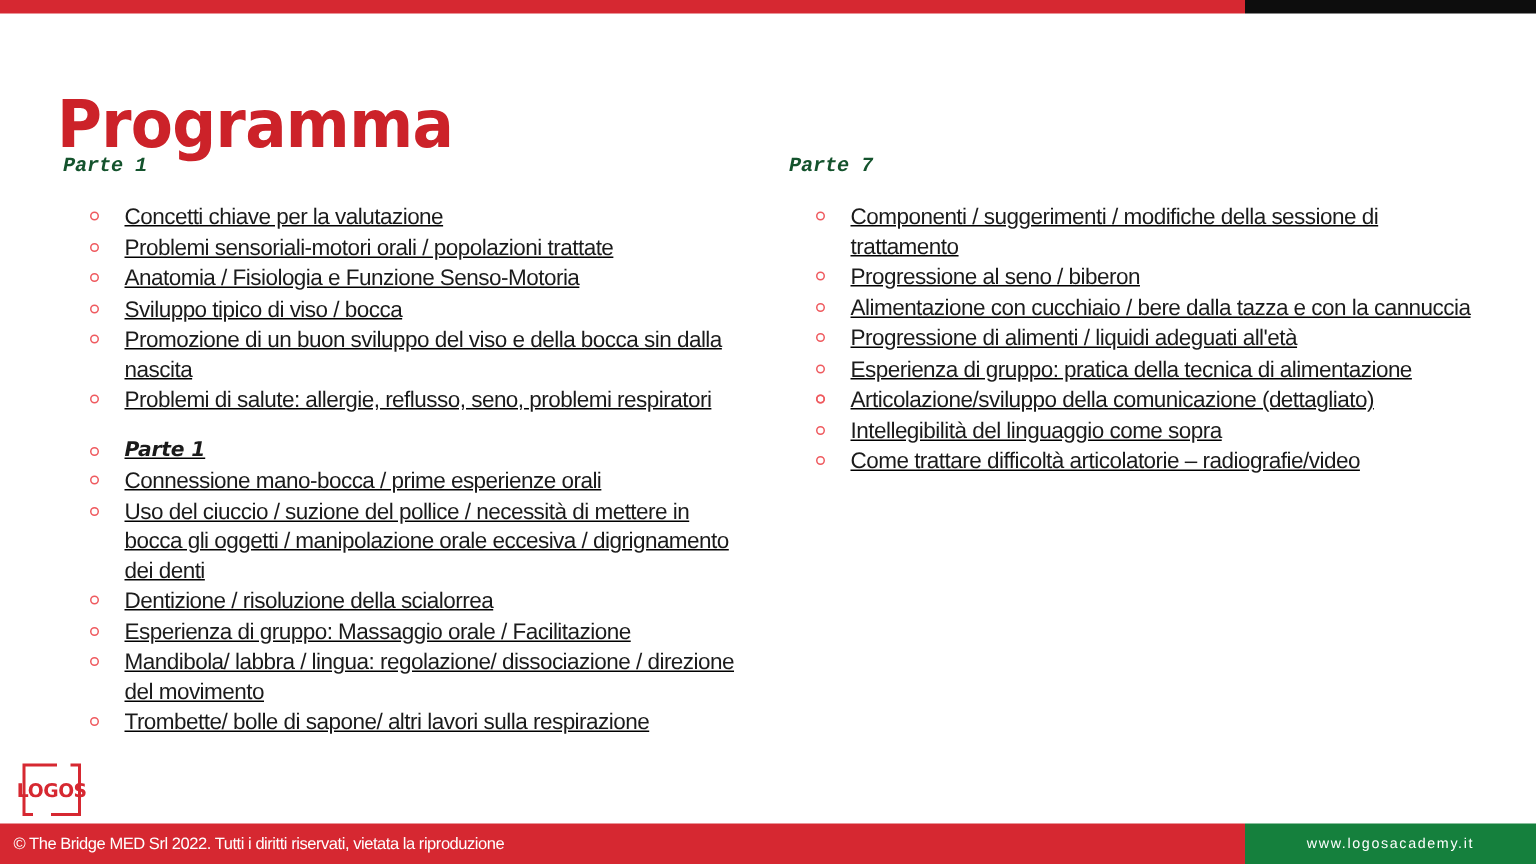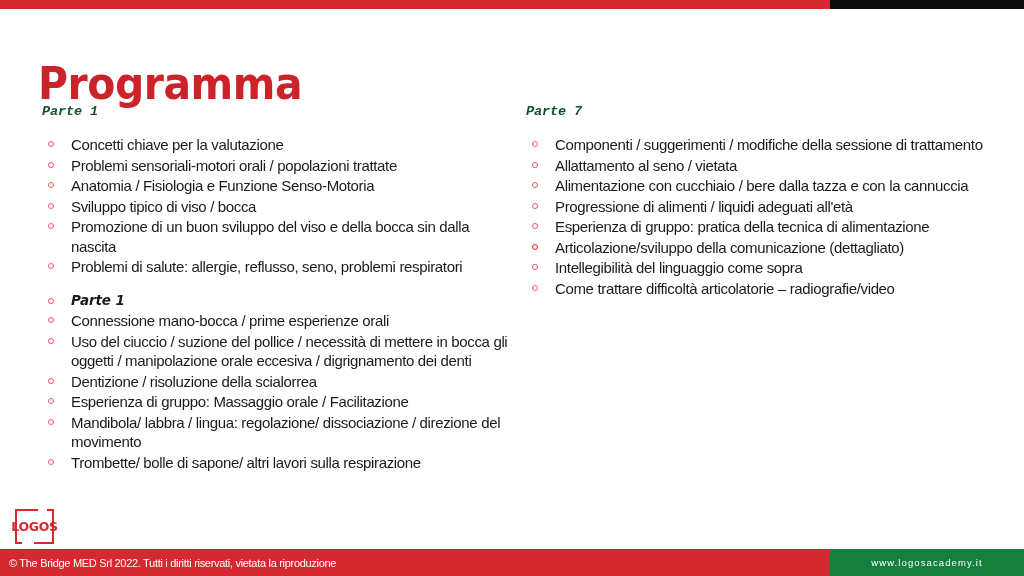--- a/index.html
+++ b/index.html
@@ -81,22 +81,23 @@
     font-weight: bold;
     font-style: italic;
     font-size: 13.5px;
     color: #14532d;
     margin: 0 0 16px 0;
     letter-spacing: -0.1px;
   }
 
   ul.items {
     list-style: none;
-    margin: 0;
+    margin: 12px;
     padding: 0;
+    text-decoration: underline;
   }
   ul.items li {
     position: relative;
     padding-left: 29px;
     margin: 0 0 1px 0;
     font-family: "Liberation Sans", sans-serif;
     font-size: 15px;
     line-height: 19.5px;
     color: #1b1b1b;
     letter-spacing: -0.35px;
@@ -241,21 +242,21 @@
         <li><span class="bullet"></span><span>Esperienza di gruppo: Massaggio orale / Facilitazione</span></li>
         <li><span class="bullet"></span><span>Mandibola/ labbra / lingua: regolazione/ dissociazione / direzione del movimento</span></li>
         <li><span class="bullet"></span><span>Trombette/ bolle di sapone/ altri lavori sulla respirazione</span></li>
       </ul>
     </div>
 
     <div class="col col-right">
       <div class="part-head">Parte 7</div>
       <ul class="items">
         <li><span class="bullet"></span><span>Componenti / suggerimenti / modifiche della sessione di trattamento</span></li>
-        <li><span class="bullet"></span><span>Allattamento al seno / vietata</span></li>
+        <li><span class="bullet"></span><span>Progressione al seno / biberon</span></li>
         <li><span class="bullet"></span><span>Alimentazione con cucchiaio / bere dalla tazza e con la cannuccia</span></li>
         <li><span class="bullet"></span><span>Progressione di alimenti / liquidi adeguati all'età</span></li>
         <li><span class="bullet"></span><span>Esperienza di gruppo: pratica della tecnica di alimentazione</span></li>
         <li><span class="bullet"></span></li>
         <li><span class="bullet"></span><span>Articolazione/sviluppo della comunicazione (dettagliato)</span></li>
         <li><span class="bullet"></span><span>Intellegibilità del linguaggio come sopra</span></li>
         <li><span class="bullet"></span><span>Come trattare difficoltà articolatorie – radiografie/video</span></li>
       </ul>
     </div>
 

